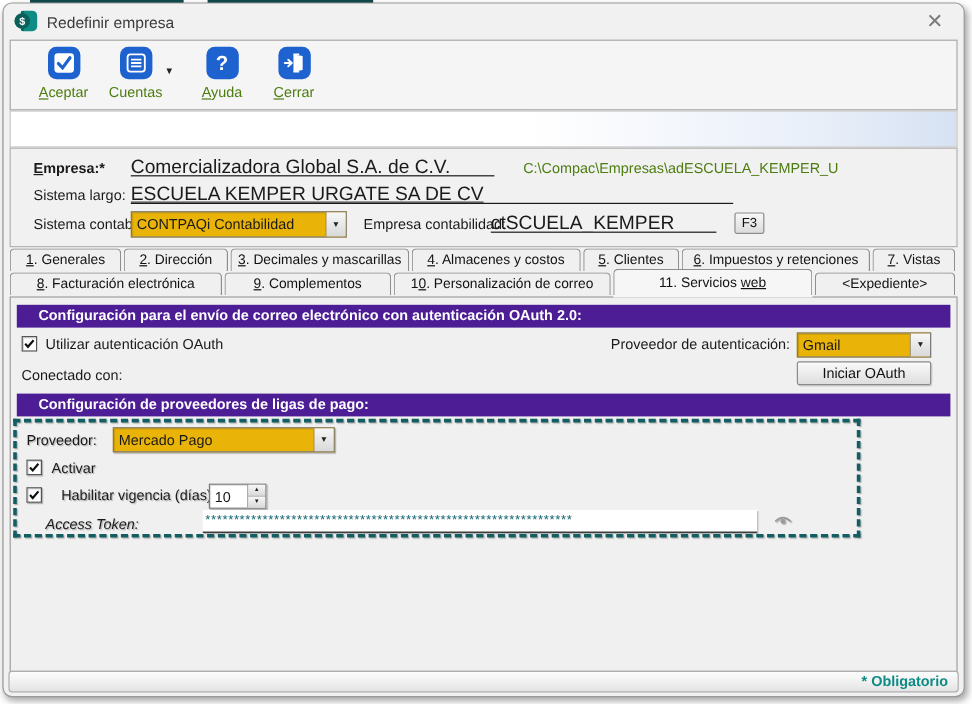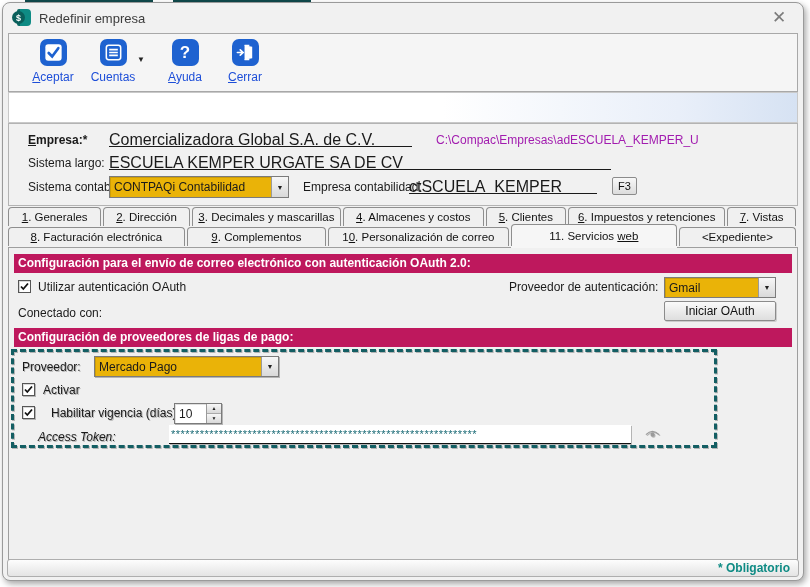--- a/index.html
+++ b/index.html
@@ -39,36 +39,36 @@
 
   
   .toolbar { position: absolute; left: 5px; right: 5px; top: 30px; height: 59px;
     background: #f5f5f5; border: 1px solid #a8a8a8; display: flex; padding: 5px 0 0 14px; }
   .tbtn { background: none; border: none; width: 60px; display: flex; flex-direction: column;
     align-items: center; cursor: pointer; padding: 0; }
   .ticon { width: 27px; height: 27px; background: #1e62d0; border-radius: 7px;
     display: flex; align-items: center; justify-content: center; }
   .ticon svg { width: 23px; height: 23px; }
   .ticon.q { color: #fff; font-size: 17px; font-weight: bold; font-family: "Liberation Sans", sans-serif; }
-  .tlabel { margin-top: 4px; font-size: 12px; color: #1d4ed8; }
+  .tlabel { margin-top: 4px; font-size: 12px; color: #4d7c0f; }
   .tb-caret { width: 14px; align-self: flex-start; margin: 16px 4px 0 -6px; font-size: 8px;
     color: #222; cursor: pointer; }
 
   
   .band { position: absolute; left: 5px; right: 5px; top: 89px; height: 31px;
     background: linear-gradient(90deg, #ffffff 55%, #e9eff9 85%, #d6e2f3 100%);
     border: 1px solid #c9c9c9; }
 
   
   .form-panel { position: absolute; left: 5px; right: 5px; top: 120px; height: 83px;
     background: #f1f1f1; border: 1px solid #b3b3b3; }
   .fl { position: absolute; font-size: 12px; white-space: nowrap; }
   .ufield { position: absolute; border-bottom: 1px solid #1a1a1a; font-size: 16px;
     white-space: nowrap; overflow: hidden; height: 16px; }
-  .path-text { position: absolute; color: #a21caf; font-size: 12px; white-space: nowrap; }
+  .path-text { position: absolute; color: #4d7c0f; font-size: 12px; white-space: nowrap; }
   .bold { font-weight: bold; }
 
   
   .dd { position: absolute; background: #eab308; border: 1px solid #7b7b7b;
     box-shadow: inset 1px 1px 0 rgba(0,0,0,.12); display: flex; align-items: center; cursor: pointer; }
   .dd-val { flex: 1; padding-left: 4px; font-size: 12px; white-space: nowrap; overflow: hidden; }
   .dd-btn { width: 17px; align-self: stretch; background: linear-gradient(#f7f7f7, #d9d9d9);
     border-left: 1px solid #9a9a9a; display: flex; align-items: center; justify-content: center;
     font-size: 7px; color: #222; }
 
@@ -84,22 +84,22 @@
     border-radius: 4px 4px 0 0; margin-right: 2px; white-space: nowrap; overflow: hidden;
     cursor: pointer; color: #111; }
   .tab.sel { height: 22px; line-height: 22px; background: #f6f6f6; position: relative; z-index: 3;
     margin-top: -3px; box-shadow: 0 2px 0 #f6f6f6; }
   .tab u { text-decoration: underline; }
 
   
   .content { position: absolute; left: 5px; right: 5px; top: 244px; height: 313px;
     background: #f0f0f0; border: 1px solid #9e9e9e; }
   .teal-bar { position: absolute; left: 5px; right: 5px; height: 19px;
-    background: #be185d; color: #fff; font-weight: bold; font-size: 12px;
-    line-height: 19px; padding-left: 4px; white-space: nowrap; overflow: hidden; }
+    background: #4c1d95; color: #fff; font-weight: bold; font-size: 12px;
+    line-height: 19px; padding-left: 18px; white-space: nowrap; overflow: hidden; }
 
   .cb { position: absolute; width: 13px; height: 13px; background: #fff;
     border: 1px solid #555; box-shadow: inset 1px 1px 0 rgba(0,0,0,.15); cursor: pointer; }
   .cb svg { display: none; width: 11px; height: 11px; margin: 0 0 0 0; }
   .cb.checked svg { display: block; }
 
   .push-btn { position: absolute; background: linear-gradient(#fafafa, #dedede);
     border: 1px solid #8b8b8b; font-size: 12px; color: #111; cursor: pointer;
     font-family: inherit; border-radius: 2px; box-shadow: 1px 1px 0 rgba(0,0,0,.15); }
 

